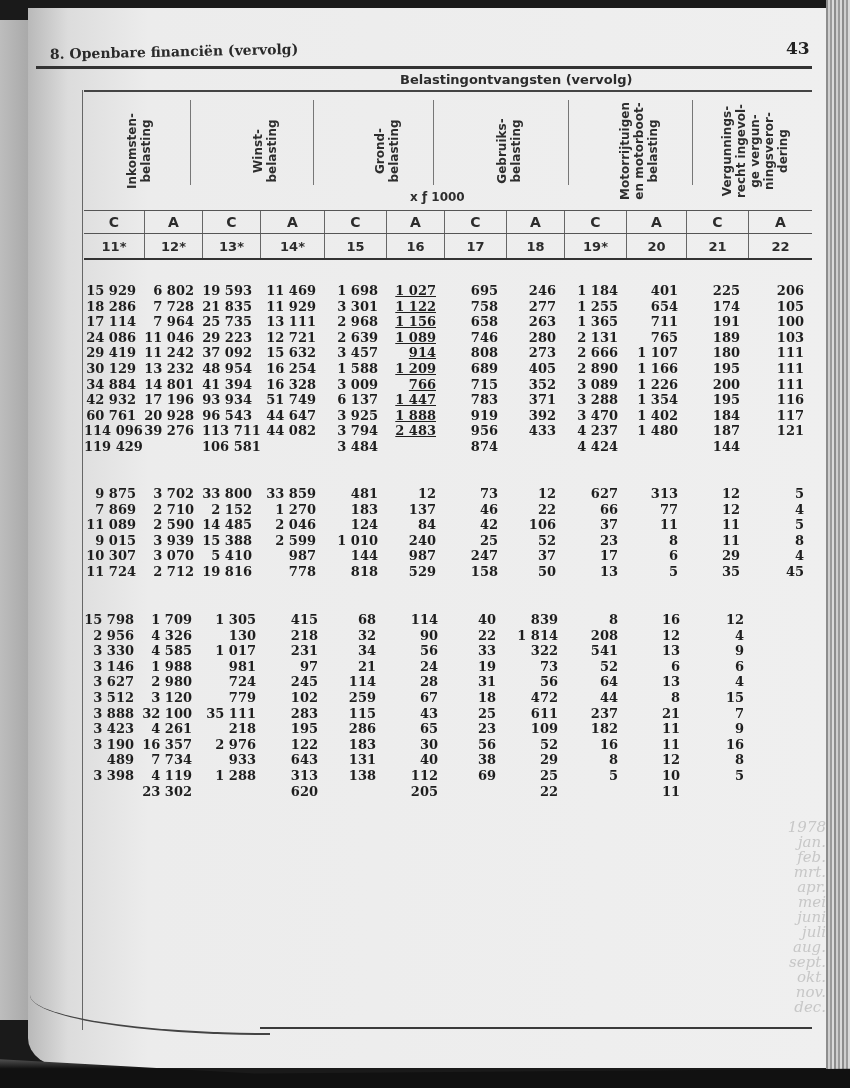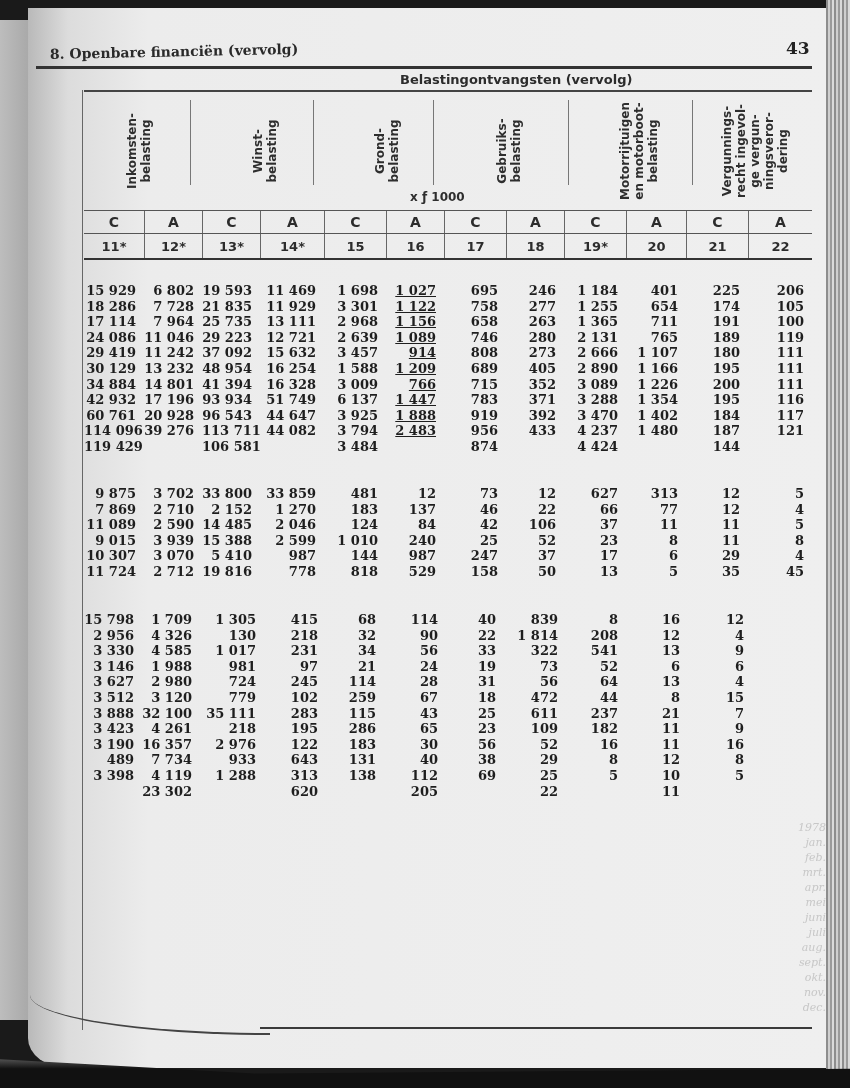--- a/index.html
+++ b/index.html
@@ -75,21 +75,21 @@
   .block .col div { white-space: nowrap; height: 15.6px; }
   .rule-bottom {
     position: absolute; left: 260px; top: 1027px; width: 552px; height: 2px; background: #3a3a3a;
   }
   .rule-bottom-curve {
     position: absolute; left: 30px; top: 995px; width: 240px; height: 40px;
     border-bottom: 2px solid #444; border-bottom-left-radius: 240px 40px; box-sizing: border-box;
   }
   .bleed {
     position: absolute; left: 786px; top: 820px; font-family: "DejaVu Serif", serif;
-    font-size: 11px; color: #c7c7c7; line-height: 15px; font-style: italic; text-align: right; width: 40px;
+    font-size: 15px; color: #c7c7c7; line-height: 15px; font-style: italic; text-align: right; width: 40px;
   }
   .shadow-bottom {
     position: absolute; left: 0; top: 1040px; width: 850px; height: 48px;
     background: linear-gradient(to bottom, #cfcfcf, #111 60%);
     clip-path: polygon(0 40%, 30% 70%, 100% 60%, 100% 100%, 0 100%);
   }
 </style>
 </head>
 <body>
 
@@ -315,21 +315,21 @@
       <div>200</div>
       <div>195</div>
       <div>184</div>
       <div>187</div>
       <div>144</div>
     </div>
     <div class="col" style="width: 64px;">
       <div>206</div>
       <div>105</div>
       <div>100</div>
-      <div>119</div>
+      <div>103</div>
       <div>111</div>
       <div>111</div>
       <div>111</div>
       <div>116</div>
       <div>117</div>
       <div>121</div>
       <div></div>
     </div>
   </div>
 <div class="block" style="top:486px">

